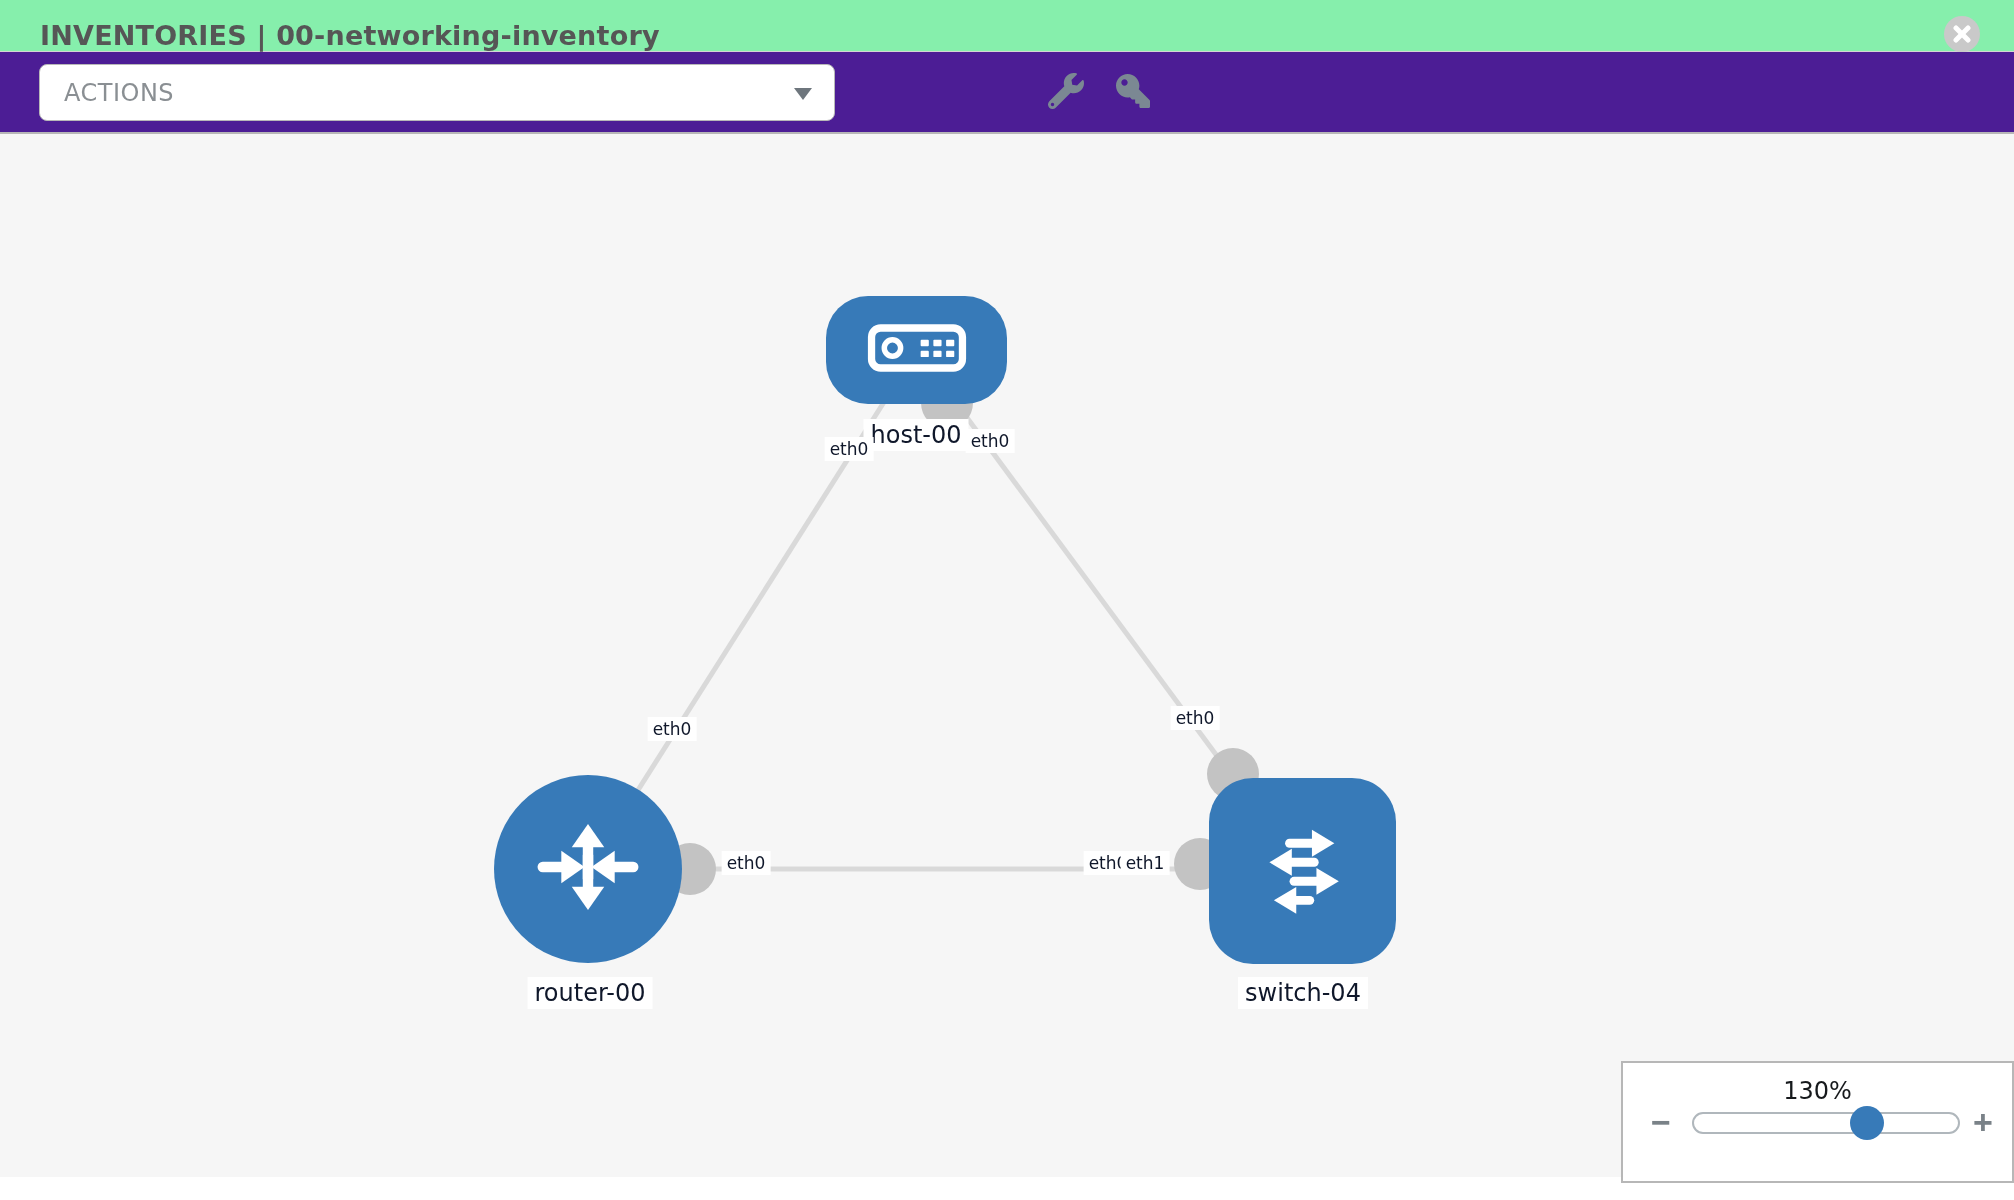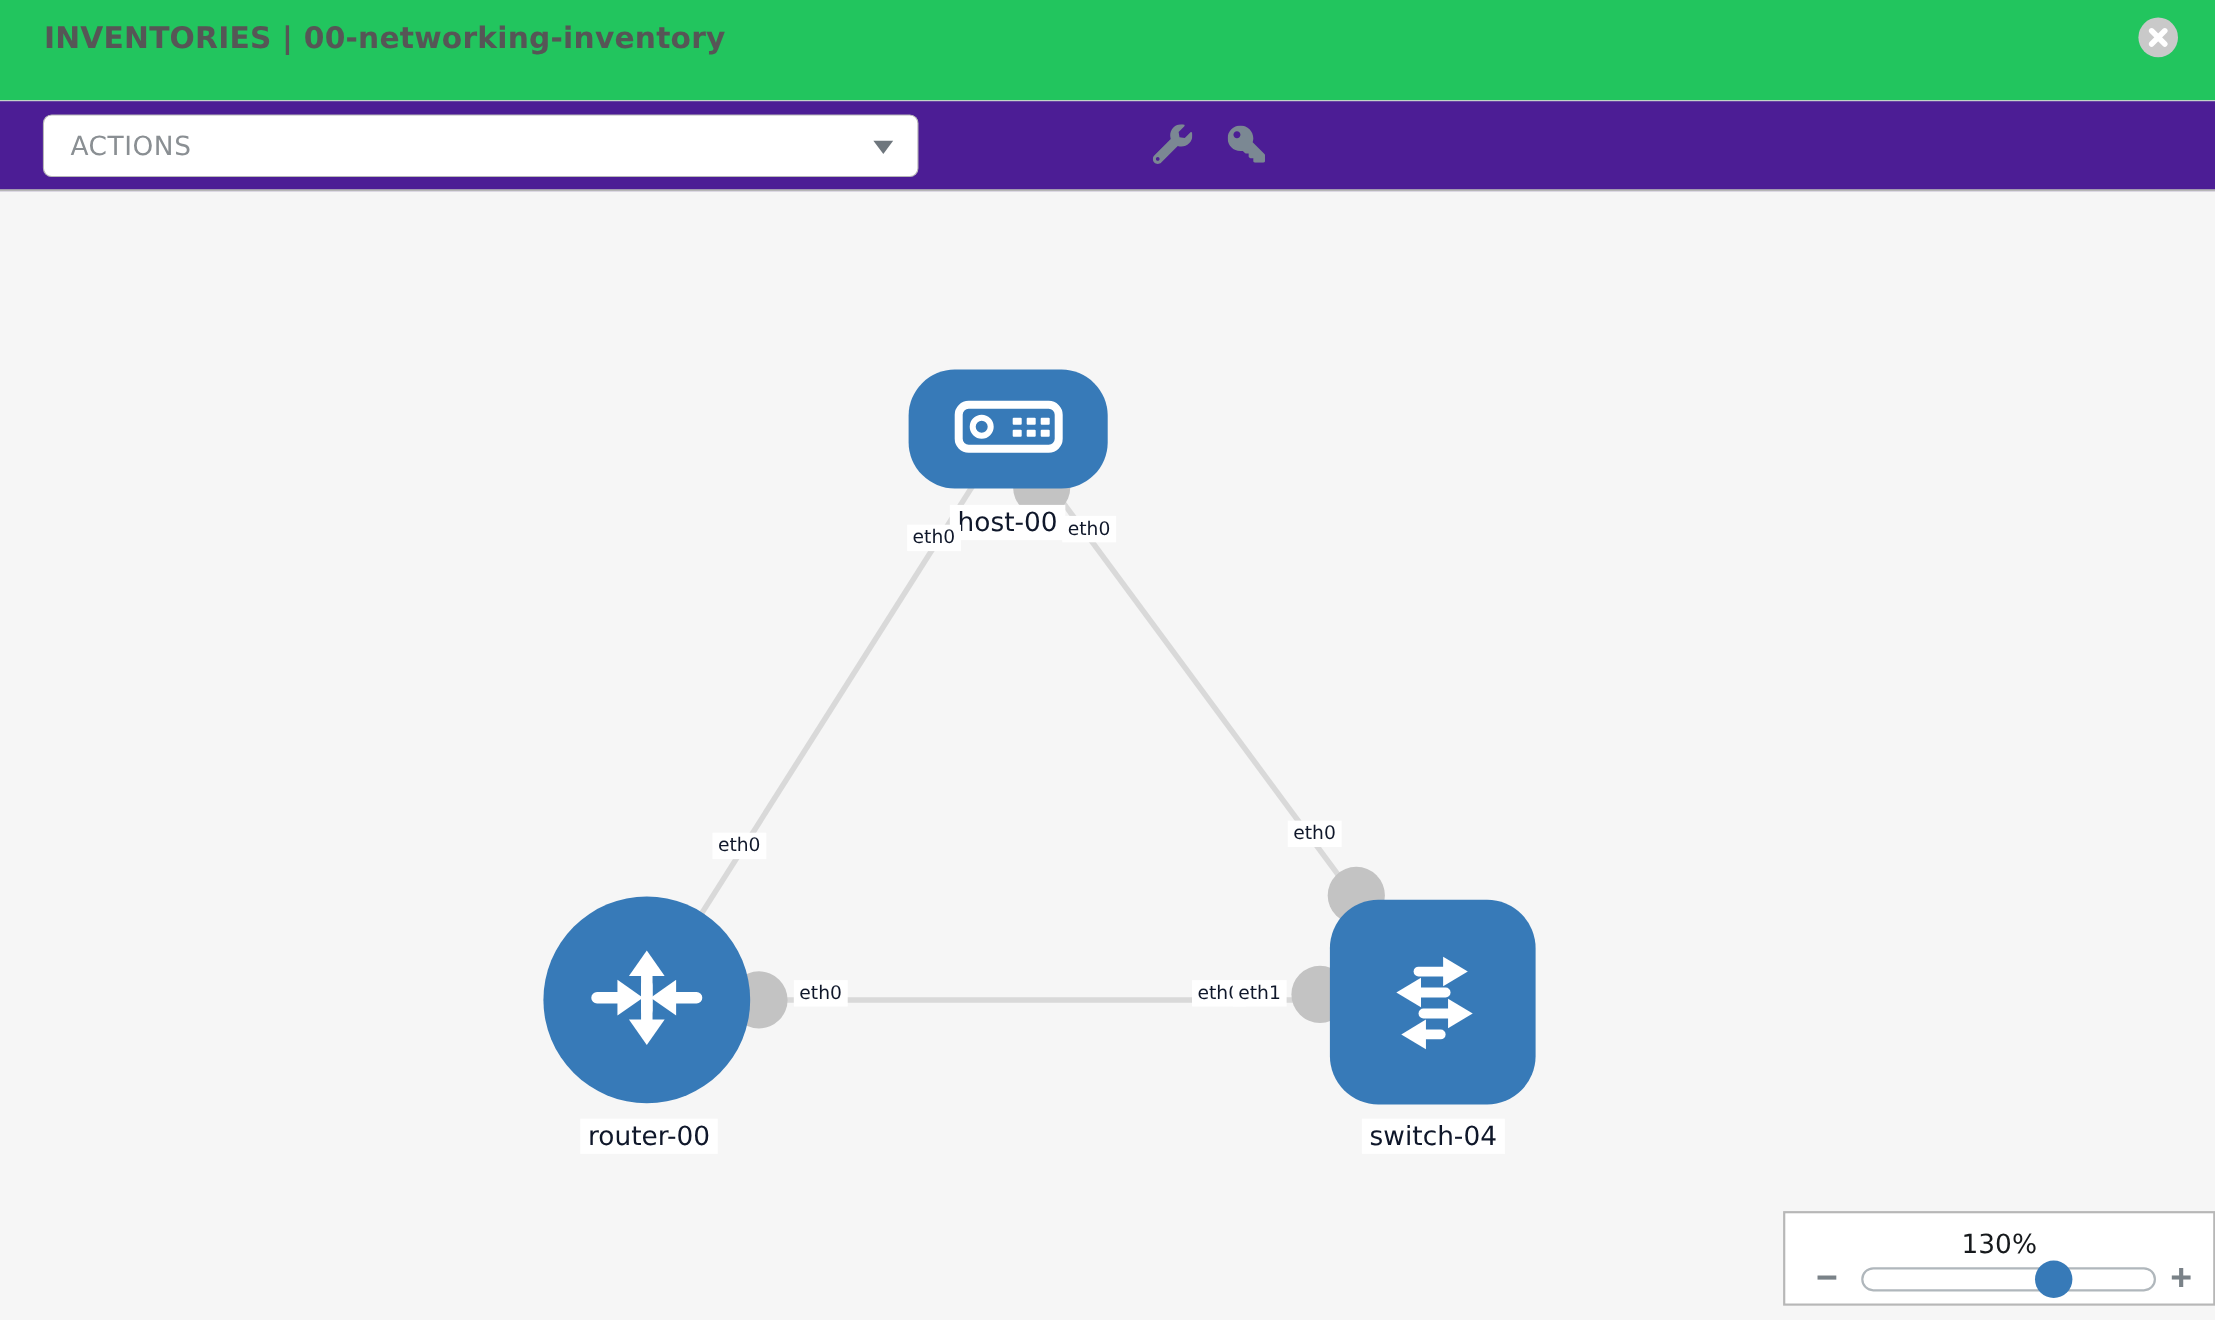--- a/index.html
+++ b/index.html
@@ -1,21 +1,21 @@
 <!DOCTYPE html>
 <html><head>
 <meta charset="utf-8">
 <style>
   * { margin:0; padding:0; box-sizing:border-box; }
   html,body { width:2014px; height:1200px; overflow:hidden;
     font-family:"DejaVu Sans","Liberation Sans",sans-serif; background:#fff; }
   .app { position:relative; width:2014px; height:1200px; }
 
   
-  .header { position:relative; height:92px; background:#22c55e;
+  .header { position:relative; height:52px; background:#86efac;
     border-bottom:1px solid #d4d4d4; }
   .page-title { position:absolute; left:40px; top:20px; font-size:27px;
     font-weight:bold; color:#565656; letter-spacing:0.2px; }
   .close-btn { position:absolute; right:34px; top:16px; width:36px; height:36px;
     border:none; border-radius:50%; background:#c9c9c9; cursor:pointer;
     display:flex; align-items:center; justify-content:center; padding:0; }
   .close-btn svg { display:block; }
 
   
   .toolbar { position:relative; height:82px; background:#4c1d95;
@@ -44,21 +44,21 @@
   .node-host   { left:826px; top:162px; width:181px; height:108px; border-radius:42px; }
   .node-router { left:494px; top:641px; width:188px; height:188px; border-radius:50%; }
   .node-switch { left:1209px; top:644px; width:187px; height:186px; border-radius:44px; }
 
   .iface-label, .node-label { position:absolute; transform:translate(-50%,-50%);
     background:#ffffff; color:#0f172a; white-space:nowrap; }
   .iface-label { font-size:17px; padding:2px 5px; }
   .node-label  { font-size:24px; padding:2px 7px; }
 
   
-  .zoom-panel { position:absolute; left:1621px; top:927px; width:393px; height:86px;
+  .zoom-panel { position:absolute; left:1621px; top:927px; width:393px; height:122px;
     background:#ffffff; border:2px solid #b7b7b7; }
   .zoom-level { position:absolute; left:0; width:100%; top:14px; text-align:center;
     font-size:24px; color:#16191c; }
   .zoom-minus, .zoom-plus { position:absolute; top:42px; font-size:34px;
     font-weight:bold; color:#7a8288; background:none; border:none;
     cursor:pointer; line-height:34px; }
   .zoom-minus { left:28px; }
   .zoom-plus  { left:350px; }
   .zoom-track { position:absolute; left:69px; top:49px; width:268px; height:22px;
     background:#ffffff; border:2px solid #b0b7bc; border-radius:12px; cursor:pointer; }

